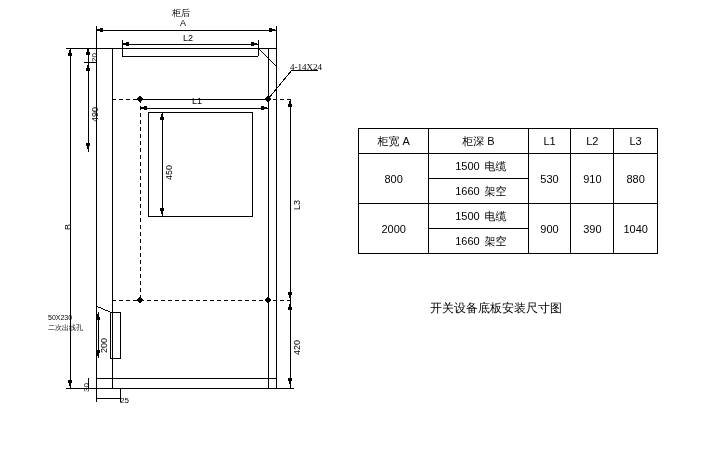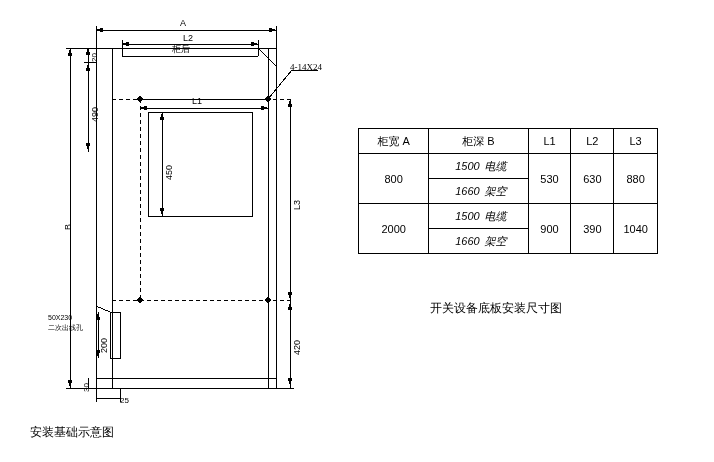--- a/index.html
+++ b/index.html
@@ -62,21 +62,20 @@
     padding: 3px 2px;
     height: 18px;
   }
   table.spec th { font-size: 11px; }
   .col-a { width: 72px; }
   .col-b { width: 104px; }
   .col-l { width: 41px; }
   .b-cell {
     text-align: left;
     padding-left: 10px;
-    font-style: italic;
   }
   .b-num { display: inline-block; min-width: 34px; }
   .table-caption {
     position: absolute;
     left: 430px;
     top: 300px;
     font-size: 12px;
   }
   .bottom-caption {
     position: absolute;
@@ -205,21 +204,21 @@
         <line x1="96" y1="398" x2="120" y2="398"></line>
         <line x1="96" y1="388" x2="96" y2="402"></line>
         <line x1="120" y1="388" x2="120" y2="402"></line>
 
         <line x1="80" y1="388" x2="276" y2="388"></line>
 
         <line x1="150" y1="14" x2="222" y2="14" stroke="none"></line>
       </g>
     </svg>
 
-    <div class="lbl" style="left:172px; top:8px;margin-top:36px;">柜后</div>
+    <div class="lbl" style="left:172px; top:8px;">柜后</div>
     <div class="lbl" style="left:180px; top:18px;">A</div>
     <div class="lbl" style="left:183px; top:33px;">L2</div>
     <div class="lbl" style="left:192px; top:96px;">L1</div>
     <div class="lbl small vert" style="left:90px; top:62px;">20</div>
     <div class="lbl vert" style="left:90px; top:122px;">490</div>
     <div class="lbl vert" style="left:63px; top:230px;">B</div>
     <div class="lbl vert" style="left:164px; top:180px;">450</div>
     <div class="lbl vert" style="left:292px; top:210px;">L3</div>
     <div class="lbl vert" style="left:292px; top:355px;">420</div>
     <div class="lbl vert" style="left:99px; top:353px;">200</div>
@@ -241,21 +240,21 @@
           <th class="col-l">L3</th>
         </tr>
       </thead>
       <tbody>
         <tr>
           <td class="col-a" rowspan="2">800</td>
           <td class="col-b b-cell">
             <span class="b-num">1500</span><span>电缆</span>
           </td>
           <td class="col-l" rowspan="2">530</td>
-          <td class="col-l" rowspan="2">630</td>
+          <td class="col-l" rowspan="2">910</td>
           <td class="col-l" rowspan="2">880</td>
         </tr>
         <tr>
           <td class="col-b b-cell">
             <span class="b-num">1660</span><span>架空</span>
           </td>
         </tr>
         <tr>
           <td class="col-a" rowspan="2">2000</td>
           <td class="col-b b-cell">
@@ -268,15 +267,14 @@
         <tr>
           <td class="col-b b-cell">
             <span class="b-num">1660</span><span>架空</span>
           </td>
         </tr>
       </tbody>
     </table>
   </div>
 
   <div class="table-caption">开关设备底板安装尺寸图</div>
-  <div class="bottom-caption">安装基础示意图</div>
 
 </div>
 
 </body></html>

